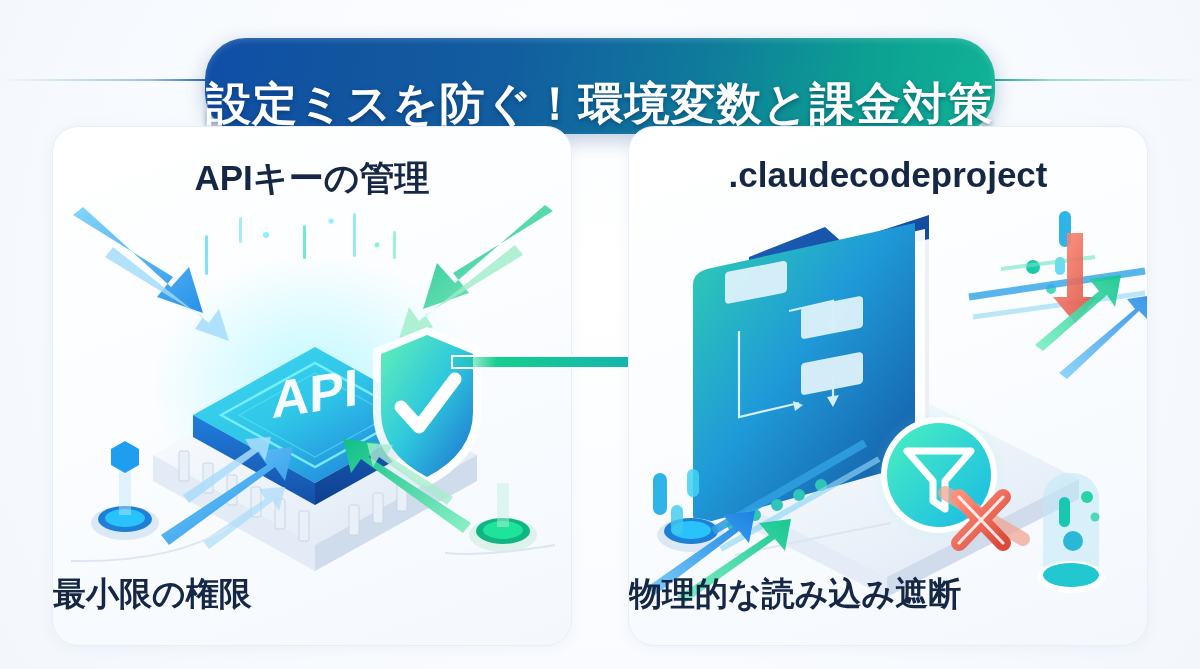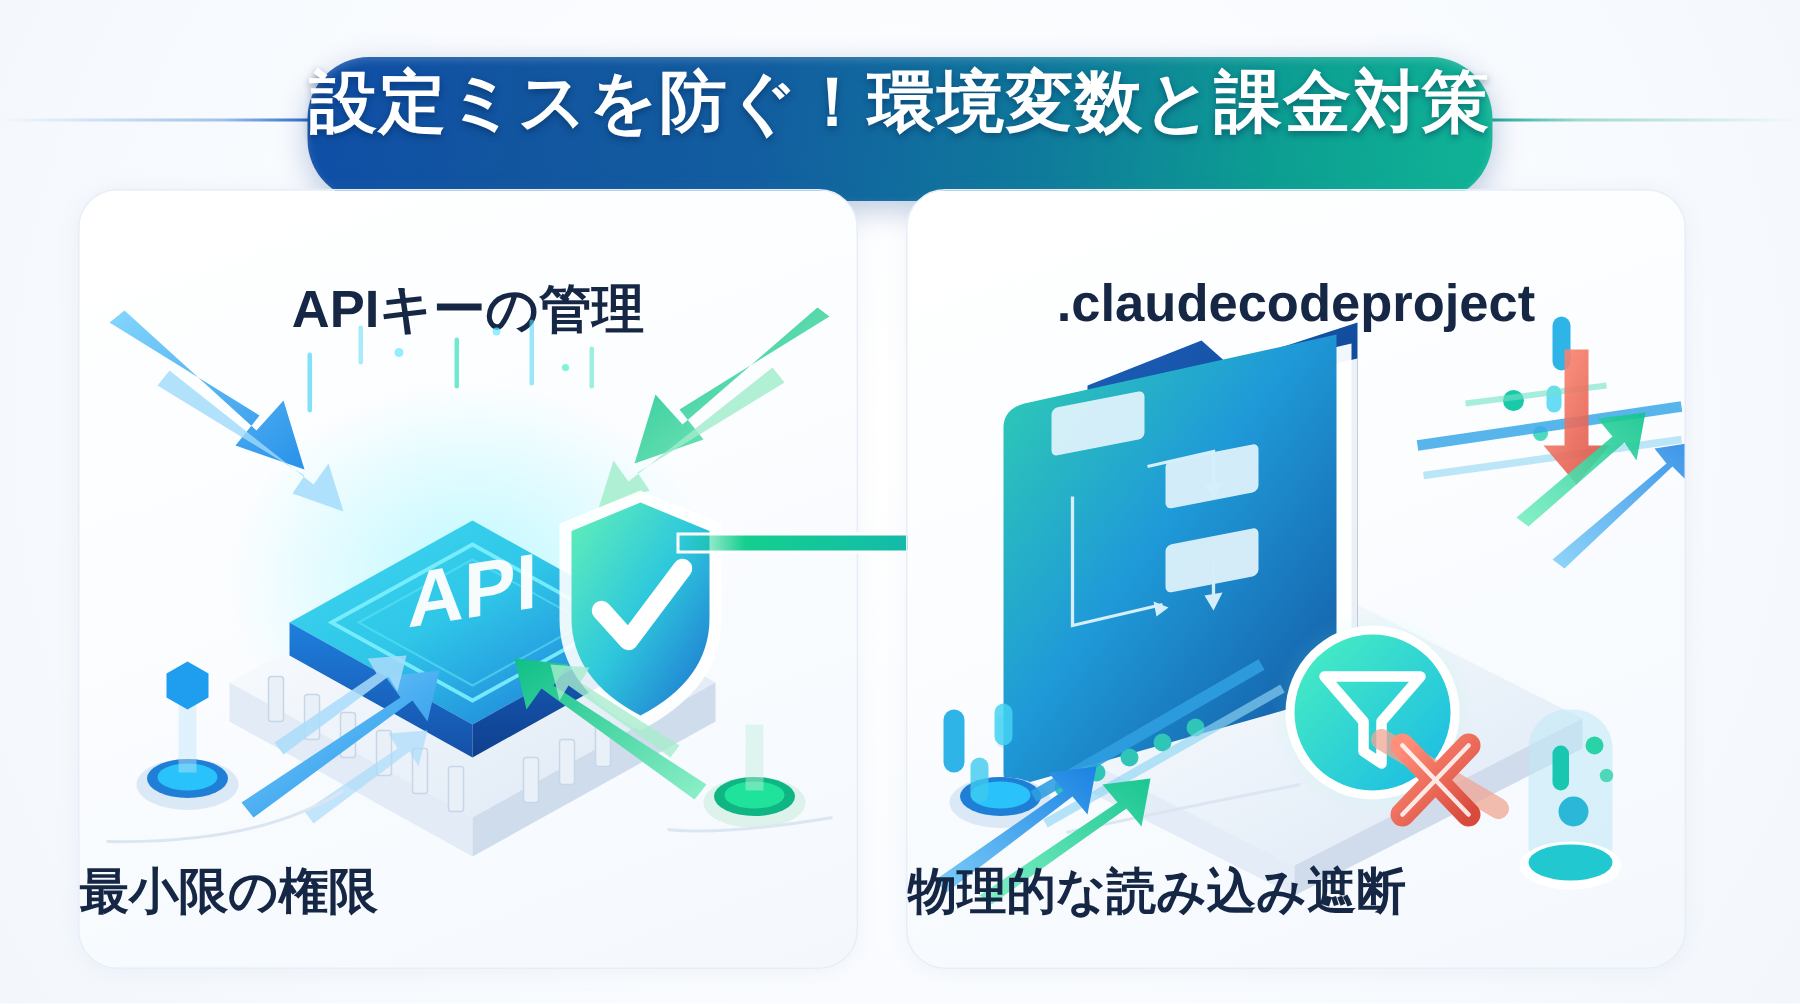--- a/index.html
+++ b/index.html
@@ -25,49 +25,48 @@
     right:0; width:212px;
     background:linear-gradient(270deg, rgba(190,224,222,0) 0%, #9fd8cf 70%, #16a394 100%);
   }
   
   #banner{
     position:absolute; left:205px; top:38px;
     width:790px; height:96px;
     border-radius:41px;
     background:linear-gradient(100deg,#0f4fa8 0%,#12559f 18%,#125da0 38%,#0f7a9c 62%,#0c9f92 82%,#10b496 100%);
     box-shadow:0 6px 20px rgba(20,70,140,.28), inset 0 2px 6px rgba(255,255,255,.18);
-    display:flex; align-items:flex-start; justify-content:center;
+    display:flex; align-items:flex-end; justify-content:center;
   }
   #banner-title{
     color:#ffffff;
     font-size:45px;
     font-weight:bold;
     letter-spacing:1px;
     white-space:nowrap;
     text-shadow:0 2px 5px rgba(0,30,70,.45);
   }
   
   .panel{
     position:absolute; top:126px; width:520px; height:520px;
     border-radius:26px;
     background:linear-gradient(160deg,#ffffff 0%,#fbfdff 45%,#f4f8fd 100%);
     border:1px solid #e7eef7;
     box-shadow:0 2px 14px rgba(120,150,190,.09);
     overflow:hidden;
   }
   #panel-left{ left:52px; }
-  #panel-right{ left:604px;padding-left:30px; }
+  #panel-right{ left:628px;padding-left:30px; }
   .panel-heading{
     position:absolute; top:28px; left:0; right:0;
     text-align:center;
     font-size:35px; font-weight:bold;
     color:#152744;
     white-space:nowrap;
     text-shadow:0 1px 1px rgba(255,255,255,.8);
-    margin-top:28px;
   }
   .panel-footer{
     position:absolute; bottom:28px; left:0; right:0;
     text-align:left;
     font-size:33px; font-weight:bold;
     color:#152744;
     white-space:nowrap;
   }
   .panel-art{ position:absolute; left:0; top:78px; width:520px; height:400px; }
   

